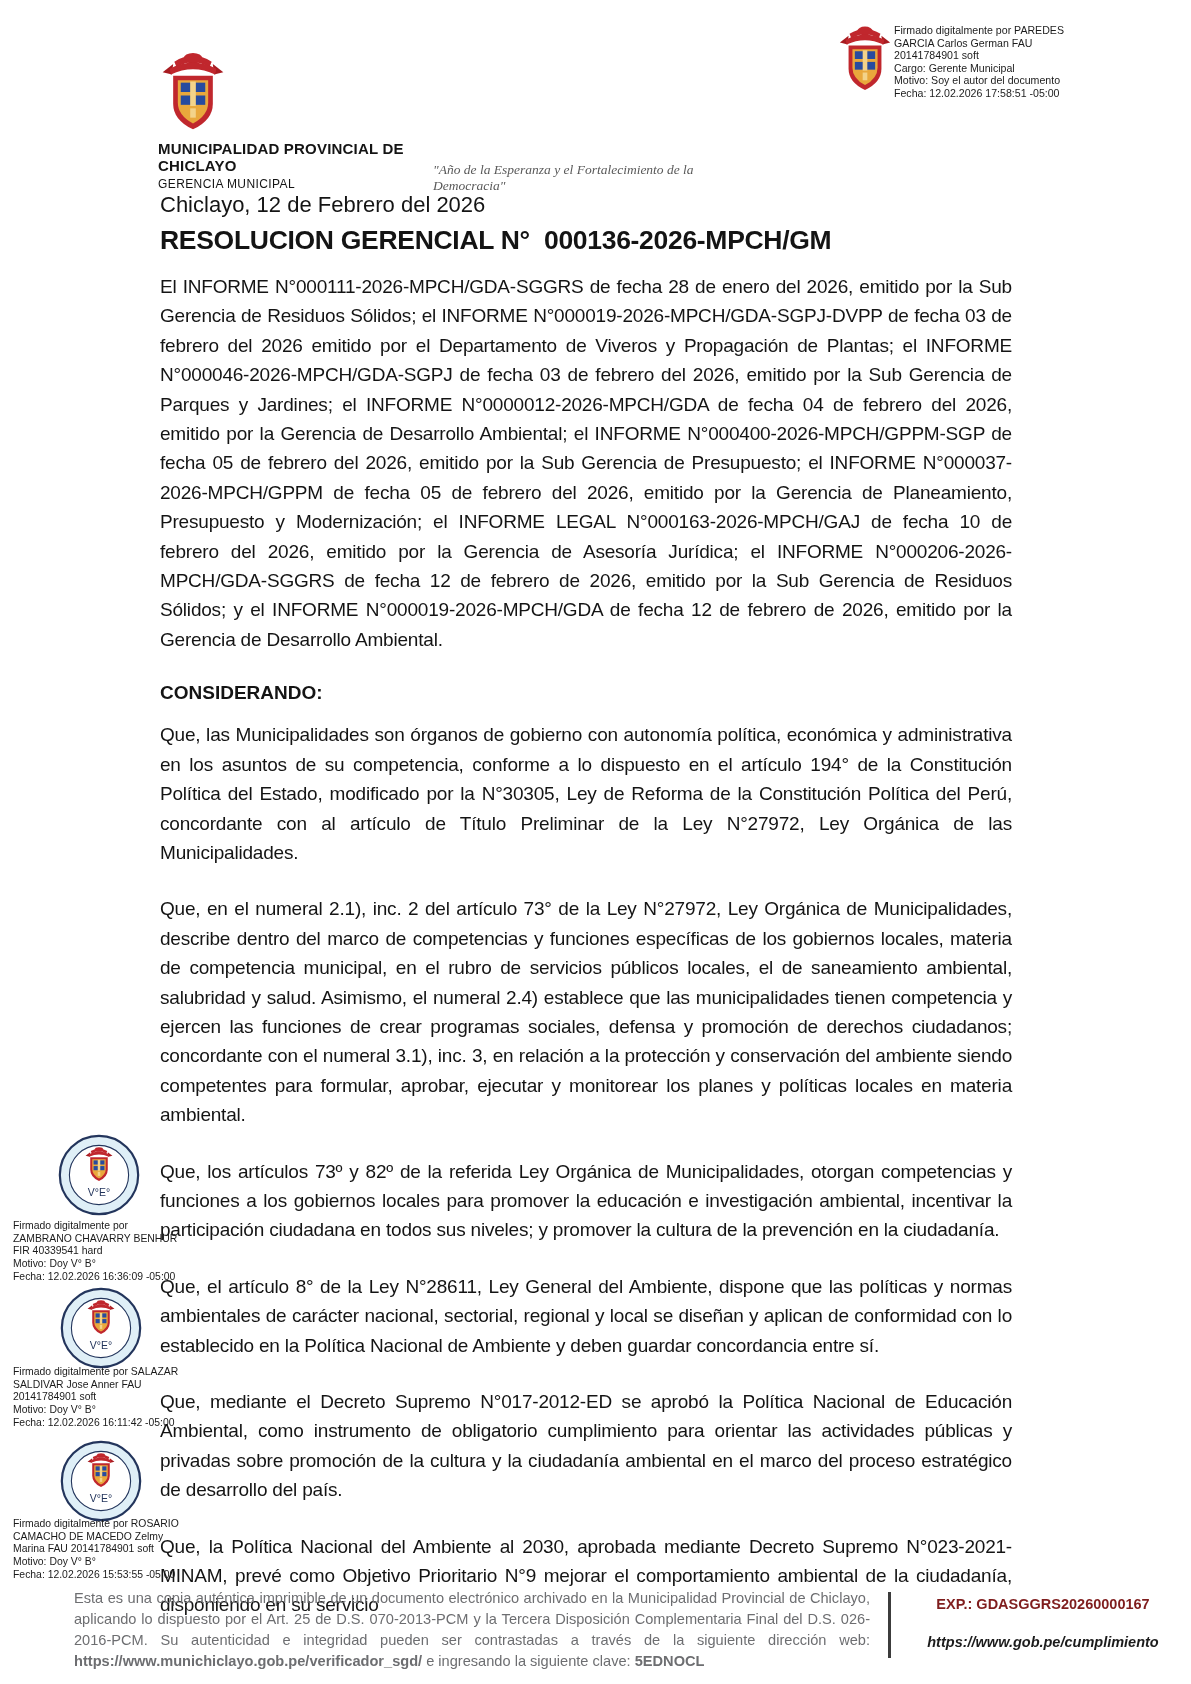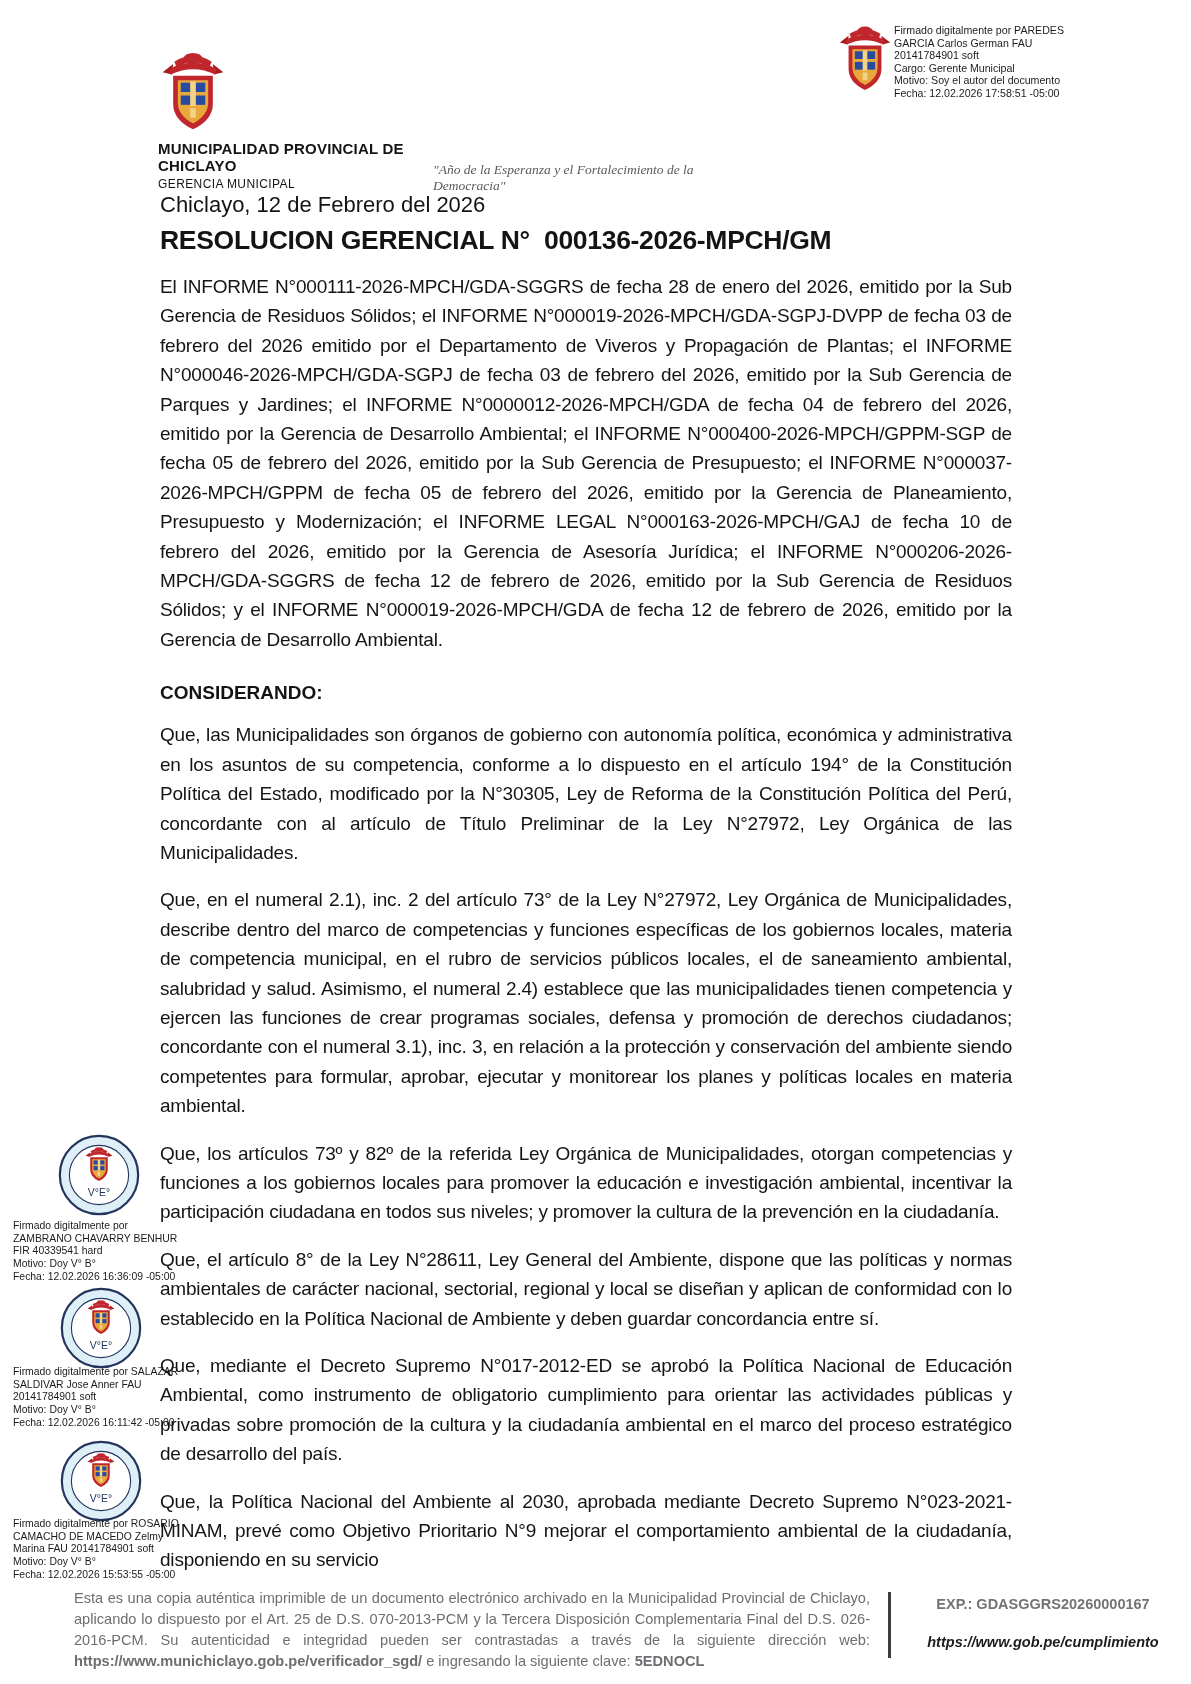--- a/index.html
+++ b/index.html
@@ -25,41 +25,41 @@
   .top-signature .sig-lines { font-size:10.6px; line-height:12.6px; white-space:pre-line; color:#1c1c1c; }
 
   
   .doc-column { position:absolute; left:160px; top:192px; width:852px; }
   .place-date { font-size:22px; }
   .doc-title { font-size:26.5px; font-weight:bold; margin-top:7px; white-space:pre-wrap; letter-spacing:-0.3px; }
   .sec-heading { font-size:19px; font-weight:bold; }
   .visto-heading { margin-top:72px; }
   .considerando-heading { margin-top:28px; }
   p.body { font-size:19px; line-height:29.4px; text-align:justify; letter-spacing:-0.2px; margin-top:16px; }
-  p.body + p.body { margin-top:18px; }
+  p.body + p.body { margin-top:27px; }
 
   
   .stamp { position:absolute; width:82px; height:82px; }
   .stamp svg { width:100%; height:100%; }
   .stamp-1 { left:58px; top:1134px; }
   .stamp-2 { left:60px; top:1287px; }
   .stamp-3 { left:60px; top:1440px; }
   .margin-sig { position:absolute; width:172px; font-size:10.4px; line-height:12.7px;
                 white-space:pre-line; color:#1a1a1a; }
   .margin-sig-1 { left:13px; top:1220px; }
   .margin-sig-2 { left:13px; top:1366px; }
   .margin-sig-3 { left:13px; top:1518px; }
 
   
   .footer-left { position:absolute; left:74px; top:1588px; width:796px;
                  color:#6d6e71; font-size:14.6px; line-height:21px; text-align:justify; }
   .footer-left .b { font-weight:bold; }
   .footer-divider { position:absolute; left:888px; top:1592px; width:3px; height:66px; background:#3c3c3c; }
   .footer-right { position:absolute; left:899px; top:1596px; width:288px; text-align:center; }
-  .exp-number { font-weight:bold; color:#737373; font-size:14.5px; }
+  .exp-number { font-weight:bold; color:#7f1d1d; font-size:14.5px; }
   .portal-url { font-weight:bold; font-style:italic; color:#1c1c1c; font-size:14.5px; margin-top:22px; }
 
   .stamp text { font-family:"Liberation Sans", sans-serif; }
 </style>
 </head>
 <body>
 
 <svg width="0" height="0" style="position:absolute" aria-hidden="true">
   <symbol id="escudo" viewBox="0 0 60 72">
     <ellipse cx="30" cy="7" rx="8" ry="4.5" fill="#c0272d"></ellipse>

